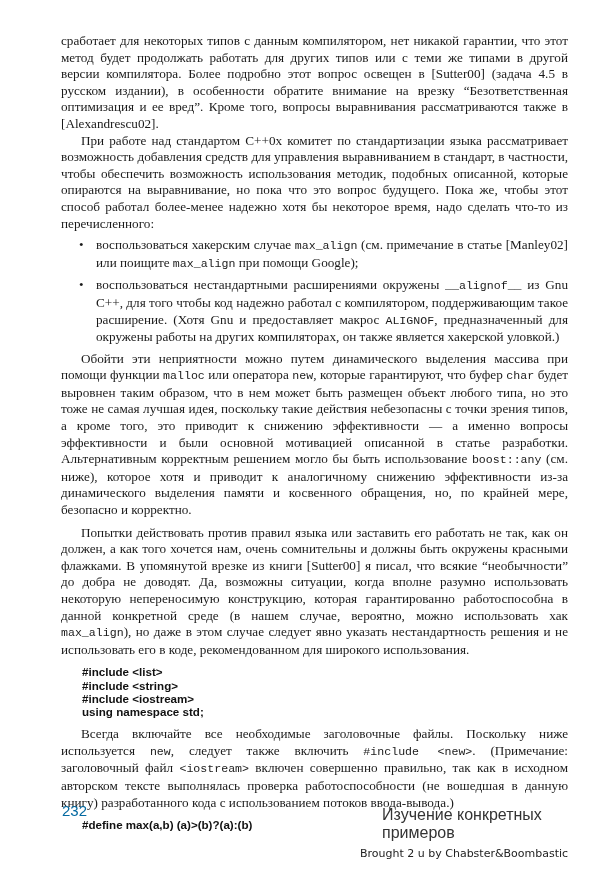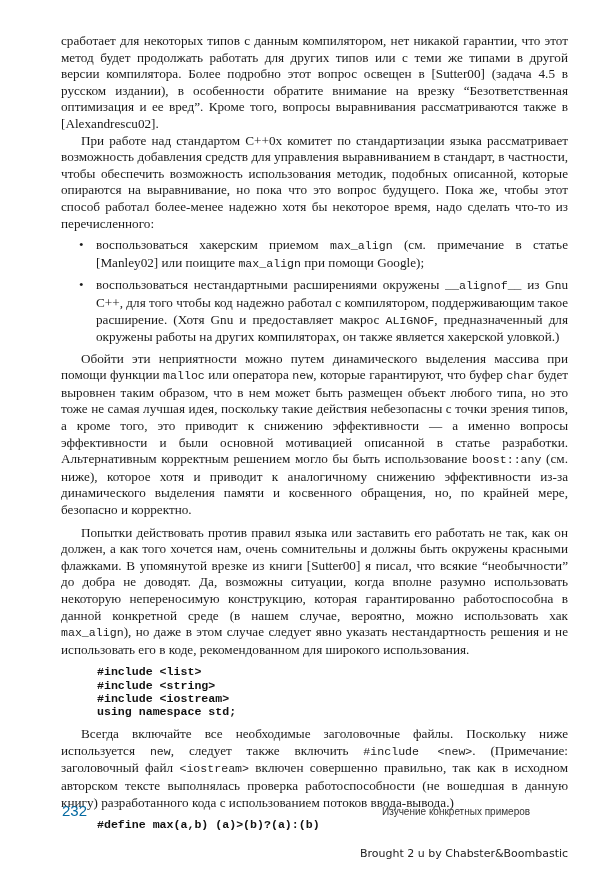--- a/index.html
+++ b/index.html
@@ -13,41 +13,41 @@
   .indent { text-indent: 20px; }
   .mono { font-family: "Liberation Mono", "DejaVu Sans Mono", monospace; font-size: 11.6px; }
   .ul { list-style: none; margin: 5px 0 4px 0; padding: 0; }
   .li { position: relative; padding-left: 35px; margin-bottom: 5px; }
   .li .bullet { position: absolute; left: 18px; top: 0; font-size: 13px; }
   .heading {
     font-family: "Liberation Sans", "DejaVu Sans", sans-serif;
     font-size: 13.5px; margin: 14px 0 6px 2px; color: #222;
   }
   .code {
-    font-family: Liberation Mono, monospace; font-weight: bold;
-    font-size: 11.6px; line-height: 13.2px; white-space: pre; margin: 7px 0 8px 36px; color: #111;
+    font-family: Liberation Sans, sans-serif; font-weight: bold;
+    font-size: 11.6px; line-height: 13.2px; white-space: pre; margin: 7px 0 8px 21px; color: #111;
   }
   .sub { padding-left: 21px; }
   .footer-page { position: absolute; left: 62px; top: 802px; font-family: "Liberation Sans", "DejaVu Sans", sans-serif; font-size: 15px; color: #0369a1; }
-  .footer-title { position: absolute; left: 382px; top: 806px; font-family: "Liberation Sans", "DejaVu Sans", sans-serif; font-size: 10px; color: #333; }
+  .footer-title { position: absolute; left: 382px; top: 806px; font-family: "Liberation Sans", "DejaVu Sans", sans-serif; font-size: 16px; color: #333; }
   .watermark { position: absolute; left: 360px; top: 847px; font-family: "DejaVu Sans", "Liberation Sans", sans-serif; font-size: 11px; color: #222; }
 </style>
 </head>
 <body>
 
 <div class="page">
 
   <p class="p">сработает для некоторых типов с данным компилятором, нет никакой гарантии, что этот метод будет продолжать работать для других типов или с теми же типами в другой версии компилятора. Более подробно этот вопрос освещен в [Sutter00] (задача 4.5 в русском издании), в особенности обратите внимание на врезку “Безответственная оптимизация и ее вред”. Кроме того, вопросы выравнивания рассматриваются также в [Alexandrescu02].</p>
 
   <p class="p indent">При работе над стандартом C++0x комитет по стандартизации языка рассматривает возможность добавления средств для управления выравниванием в стандарт, в частности, чтобы обеспечить возможность использования методик, подобных описанной, которые опираются на выравнивание, но пока что это вопрос будущего. Пока же, чтобы этот способ работал более-менее надежно хотя бы некоторое время, надо сделать что-то из перечисленного:</p>
 
   <ul class="ul">
     <li class="li p">
       <span class="bullet">•</span>
-      <span>воспользоваться хакерским приемом </span><span class="mono">max_align</span><span> (см. примечание в статье [Manley02] или поищите </span><span class="mono">max_align</span><span> при помощи Google);</span>
+      <span>воспользоваться хакерским случае </span><span class="mono">max_align</span><span> (см. примечание в статье [Manley02] или поищите </span><span class="mono">max_align</span><span> при помощи Google);</span>
     </li>
     <li class="li p">
       <span class="bullet">•</span>
       <span>воспользоваться нестандартными расширениями окружены </span><span class="mono">__alignof__</span><span> из Gnu C++, для того чтобы код надежно работал с компилятором, поддерживающим такое расширение. (Хотя Gnu и предоставляет макрос </span><span class="mono">ALIGNOF</span><span>, предназначенный для окружены работы на других компиляторах, он также является хакерской уловкой.)</span>
     </li>
   </ul>
 
   <p class="p indent"><span>Обойти эти неприятности можно путем динамического выделения массива при помощи функции </span><span class="mono">malloc</span><span> или оператора </span><span class="mono">new</span><span>, которые гарантируют, что буфер </span><span class="mono">char</span><span> будет выровнен таким образом, что в нем может быть размещен объект любого типа, но это тоже не самая лучшая идея, поскольку такие действия небезопасны с точки зрения типов, а кроме того, это приводит к снижению эффективности — а именно вопросы эффективности и были основной мотивацией описанной в статье разработки. Альтернативным корректным решением могло бы быть использование </span><span class="mono">boost::any</span><span> (см. ниже), которое хотя и приводит к аналогичному снижению эффективности из-за динамического выделения памяти и косвенного обращения, но, по крайней мере, безопасно и корректно.</span></p>
 
   <p class="p indent" style="margin-top:6px"><span>Попытки действовать против правил языка или заставить его работать не так, как он должен, а как того хочется нам, очень сомнительны и должны быть окружены красными флажками. В упомянутой врезке из книги [Sutter00] я писал, что всякие “необычности” до добра не доводят. Да, возможны ситуации, когда вполне разумно использовать некоторую непереносимую конструкцию, которая гарантированно работоспособна в данной конкретной среде (в нашем случае, вероятно, можно использовать хак </span><span class="mono">max_align</span><span>), но даже в этом случае следует явно указать нестандартность решения и не использовать его в коде, рекомендованном для широкого использования.</span></p>

